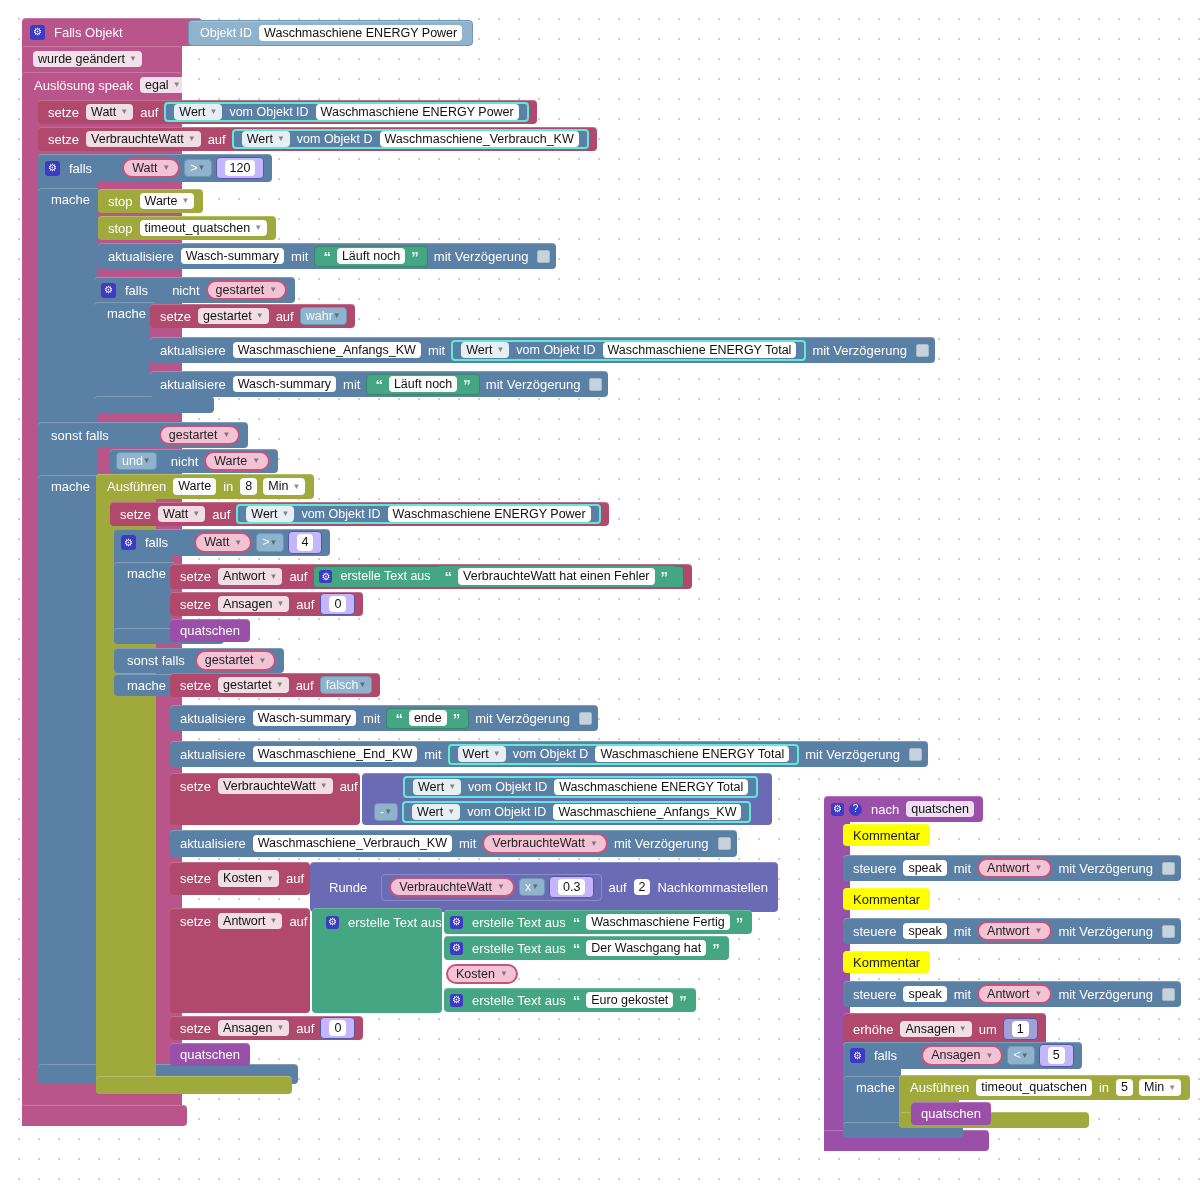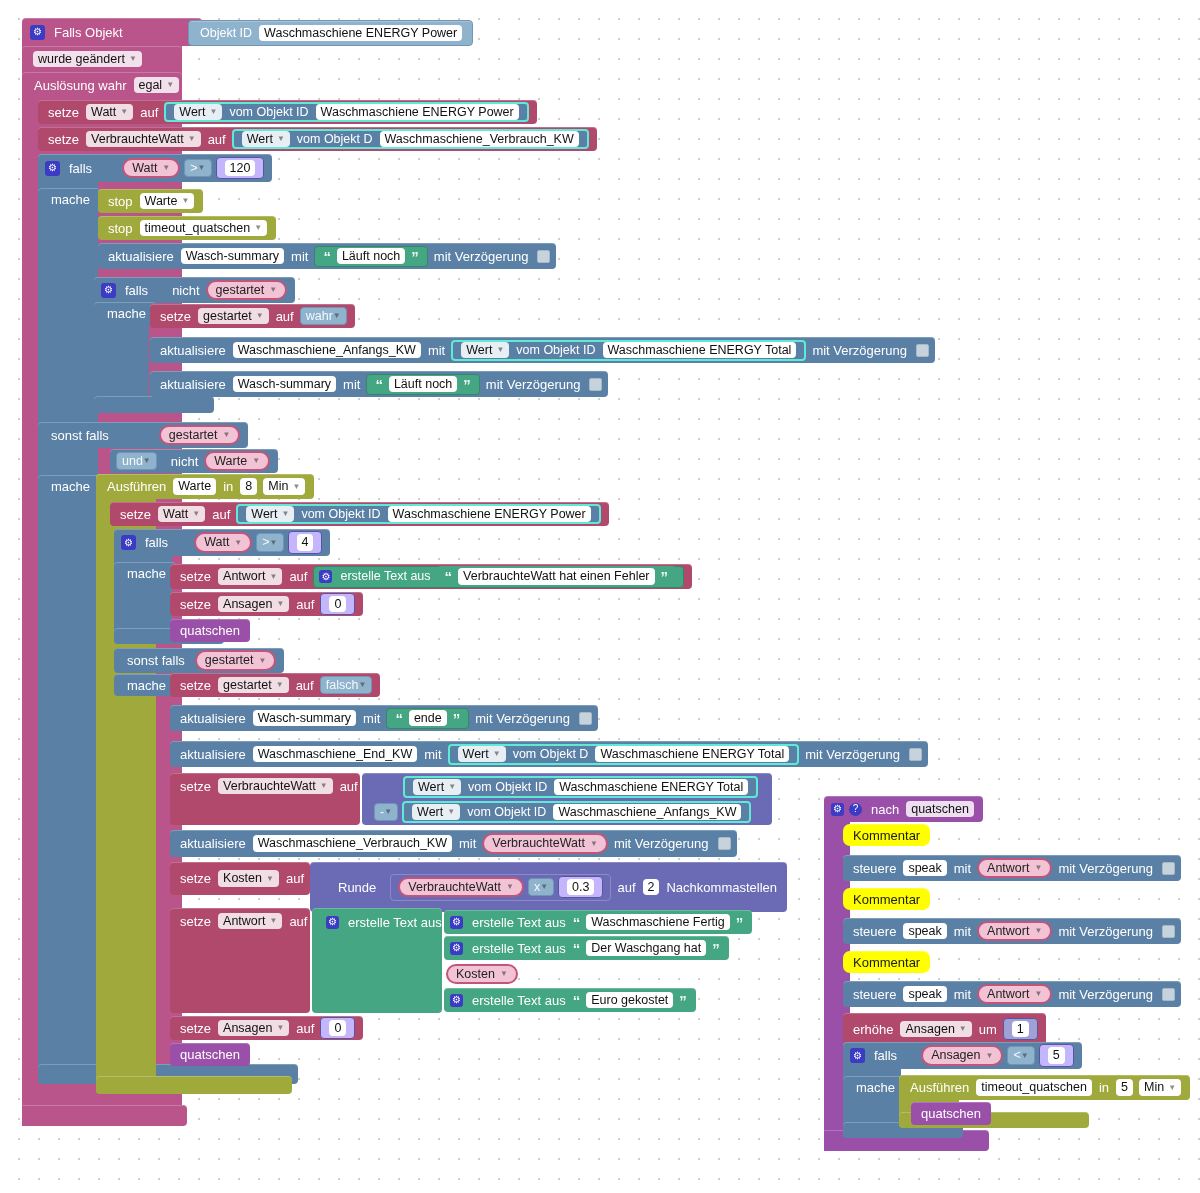--- a/index.html
+++ b/index.html
@@ -99,21 +99,21 @@
   }
 
   
   .c-event   { background: #b9558a; }
   .c-purple  { background: #9a4fa8; }
   .c-setter  { background: #b0496b; }
   .c-ctrl    { background: #5b80a5; }
   .c-olive   { background: #a0aa3c; }
   .c-green   { background: #45a684; }
   .c-violet  { background: #6b6bb5; }
-  .c-comment { background: #ffff00; border-radius: 7px; }
+  .c-comment { background: #ffff00; }
 </style>
 </head>
 <body>
 
 <div id="canvas">
 
   <div class="blk c-event" style="left:22px; top:18px; width:160px; height:1108px; border-radius:6px; display:block; padding:0;"></div>
   <div class="blk c-event" style="left:22px; top:1105px; width:165px; height:21px; border-radius:0 4px 4px 0; display:block; padding:0;"></div>
 
   <div class="blk c-event" style="left:22px; top:18px; width:180px; height:28px; padding-left:8px;">
@@ -125,21 +125,21 @@
     <span class="lbl">Objekt ID</span>
     <span class="fld">Waschmaschiene ENERGY  Power</span>
   </div>
   <div class="blk c-event" style="left:22px; top:46px; width:160px; height:26px; padding-left:8px;">
     <span class="fld semi">
       <span>wurde geändert</span>
       <span class="arw">▼</span>
     </span>
   </div>
   <div class="blk c-event" style="left:22px; top:72px; width:160px; height:26px; padding-left:8px;">
-    <span class="lbl">Auslösung wahr</span>
+    <span class="lbl">Auslösung speak</span>
     <span class="fld semi">
       <span>egal</span>
       <span class="arw">▼</span>
     </span>
   </div>
 
   <div class="blk c-setter" style="left:38px; top:100px; height:24px;">
     <span class="lbl">setze</span>
     <span class="fld semi">
       <span>Watt</span>
@@ -491,21 +491,21 @@
 
   <div class="blk c-setter" style="left:170px; top:862px; width:140px; height:33px; display:block; padding:0;"></div>
   <div class="blk" style="left:170px; top:862px; height:33px; background:transparent; box-shadow:none;">
     <span class="lbl">setze</span>
     <span class="fld semi">
       <span>Kosten</span>
       <span class="arw">▼</span>
     </span>
     <span class="lbl">auf</span>
   </div>
-  <div class="blk c-violet" style="left:310px; top:862px; height:50px; padding-left:24px;">
+  <div class="blk c-violet" style="left:310px; top:862px; height:50px; padding-left:15px;">
     <span class="lbl" style="padding-right:12px;">Runde</span>
     <span class="vb purple" style="height:27px; border:1px solid #8a8ac8;">
       <span class="var">
         <span>VerbrauchteWatt</span>
         <span class="arw">▼</span>
       </span>
       <span class="vb lblue">
         <span>x</span>
         <span class="arw">▼</span>
       </span>

